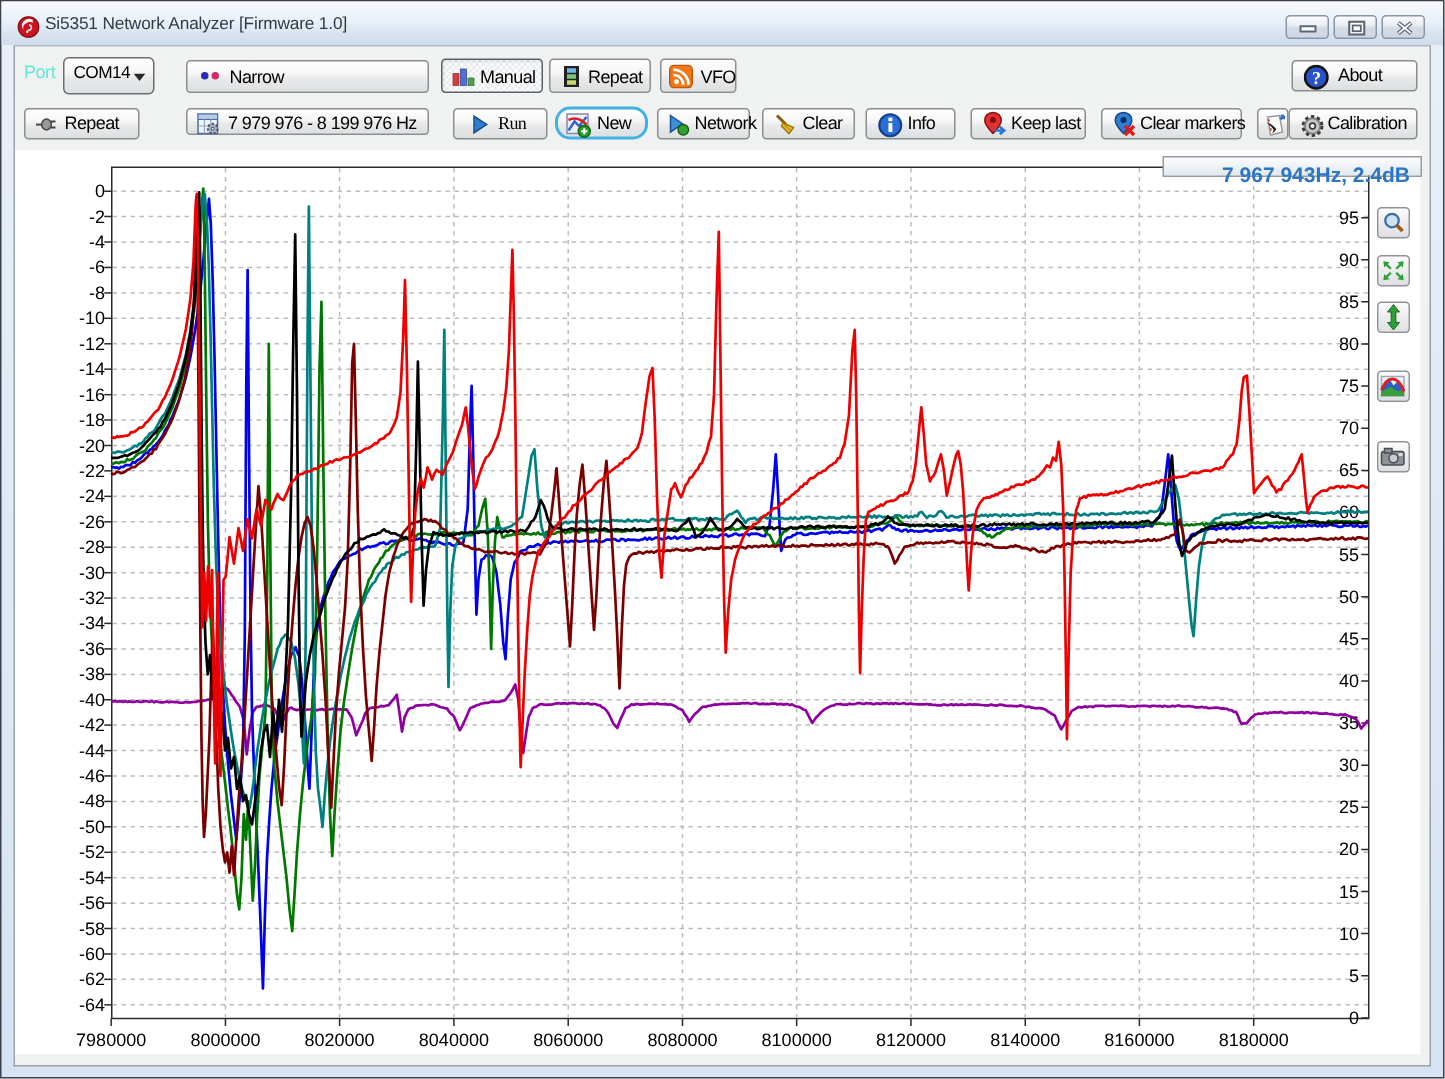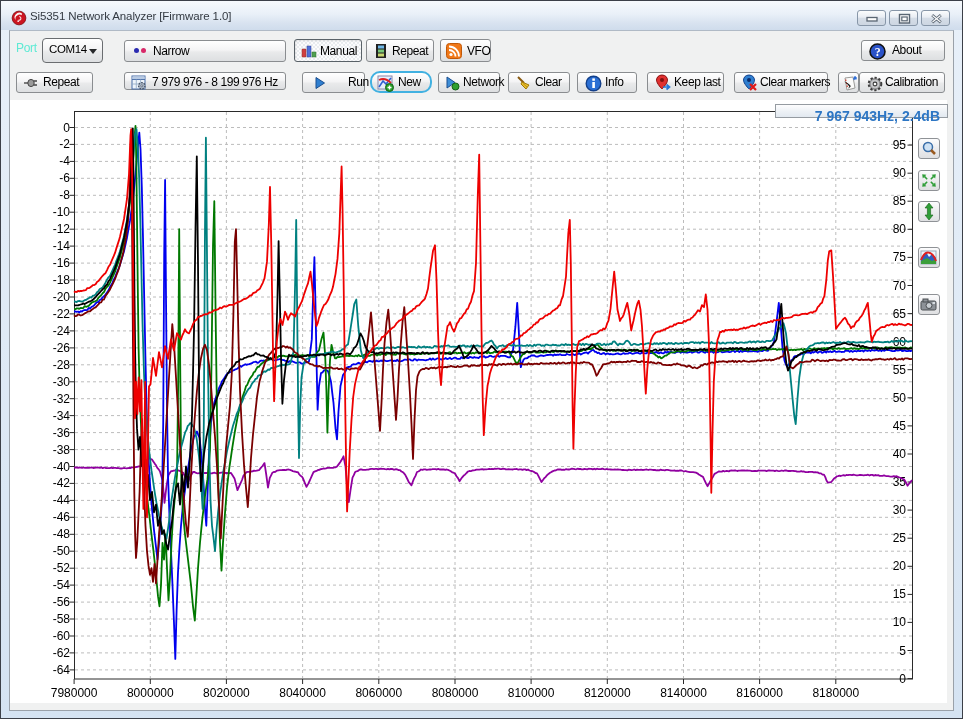--- a/index.html
+++ b/index.html
@@ -121,21 +121,21 @@
     <path d="M5.3 4.5 L5.3 14 M9.6 4.5 L9.6 14 M1 9 L14 9" stroke="#8fa8c4" stroke-width="0.8"></path>
     <circle cx="10.8" cy="10.8" r="3.2" fill="#aab6c6" stroke="#4a5668" stroke-width="1.4" stroke-dasharray="1.6 1.2"></circle>
     <circle cx="10.8" cy="10.8" r="1" fill="#eef2f6" stroke="#4a5668" stroke-width="0.7"></circle>
   </svg>
   <span class="t" style="left:27px;top:2px;">7 979 976 - 8 199 976 Hz</span>
 </div>
 <div class="btn" style="left:302px;top:72px;width:63px;height:21px;">
   <svg style="position:absolute;left:10px;top:3px;" width="14" height="14">
     <path d="M3 1.5 L11.5 7 L3 12.5 Z" fill="#2f7fd0" stroke="#1a4f90"></path>
   </svg>
-  <span class="t" style="left:45px;top:2px;">Run</span>
+  <span class="t" style="left:29px;top:2px;font-family:Liberation Serif, serif;">Run</span>
 </div>
 <div class="btn focusnew" style="left:370px;top:71px;width:62px;height:22px;">
   <svg style="position:absolute;left:5px;top:2px;" width="17" height="17">
     <rect x="1" y="1" width="14" height="13" fill="#e8f0fa" stroke="#88a"></rect>
     <path d="M2 12 L6 6 L9 9 L14 3" fill="none" stroke="#3060d0" stroke-width="1.6"></path>
     <path d="M2 5 Q 8 2 14 8" fill="none" stroke="#e02020" stroke-width="1.8"></path>
     <circle cx="12.5" cy="12.5" r="4" fill="#28a028" stroke="#156015"></circle>
     <path d="M10.5 12.5 L14.5 12.5 M12.5 10.5 L12.5 14.5" stroke="#fff" stroke-width="1.4"></path>
   </svg>
   <span class="t" style="left:26px;top:2px;">New</span>

